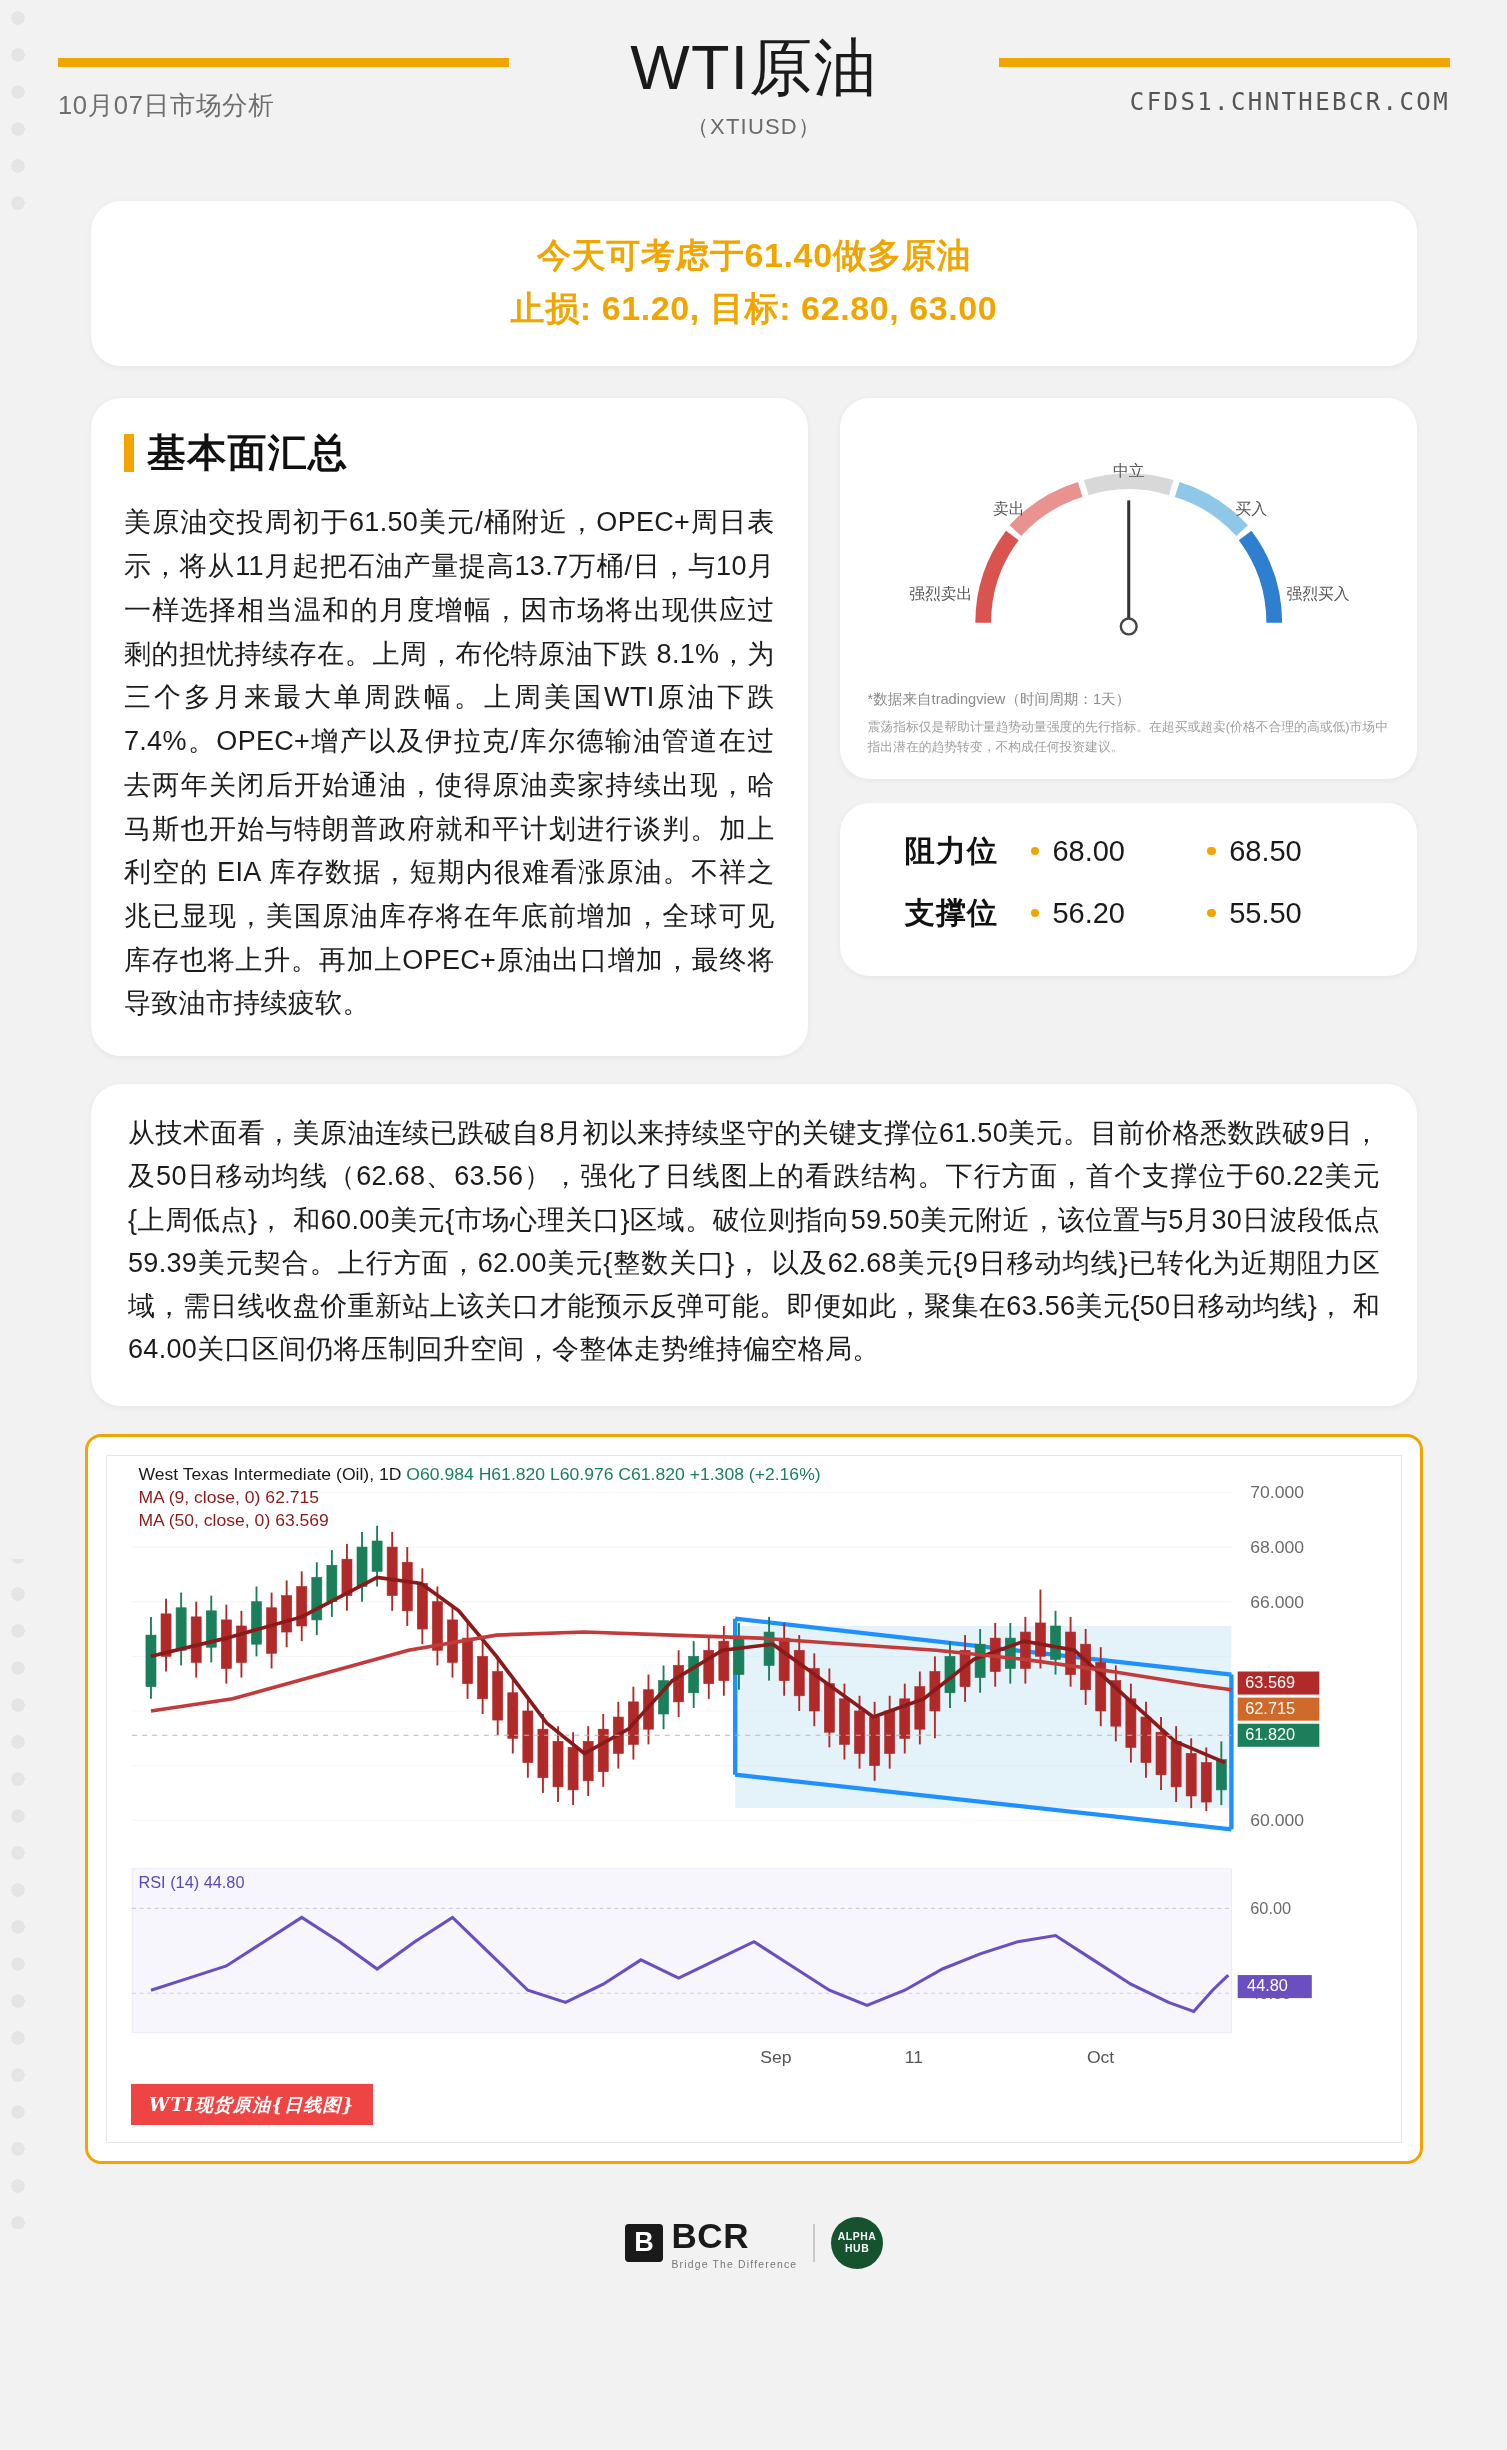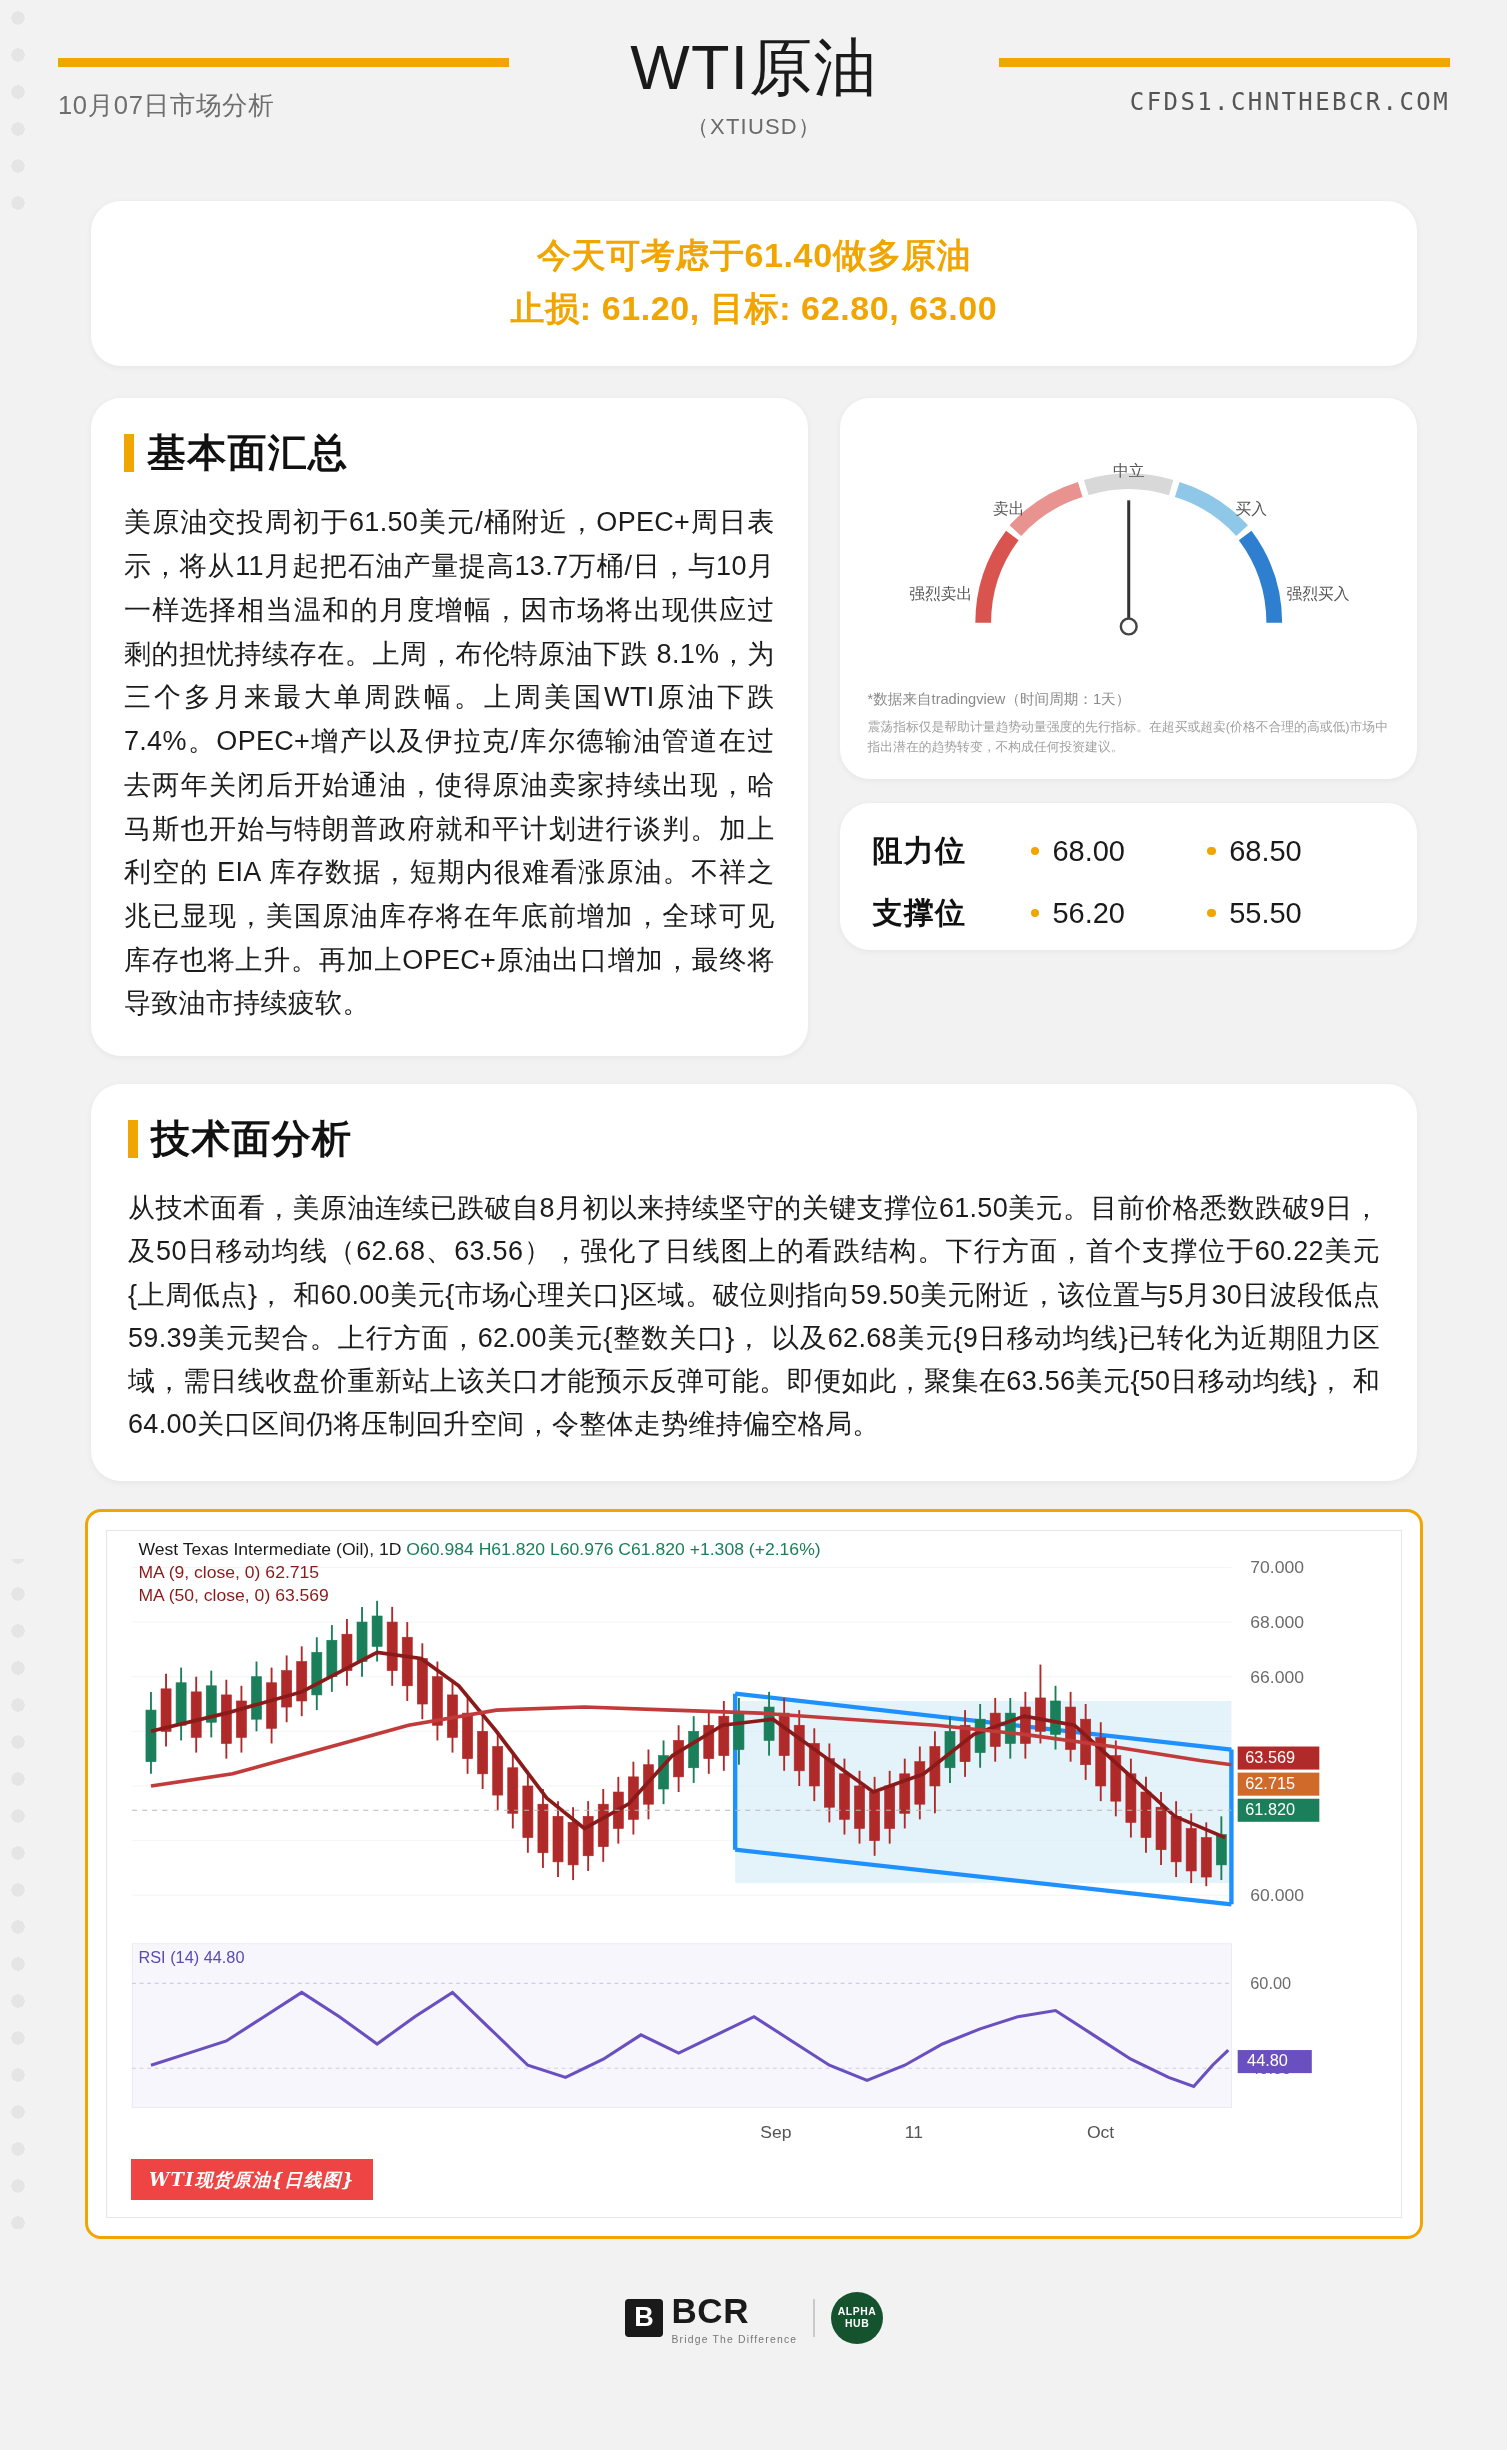--- a/index.html
+++ b/index.html
@@ -157,21 +157,21 @@
     margin-top: 3.7px;
   }
   .gauge-note-small {
     font-size: 12.8px;
     color: #a0a0a0;
     line-height: 1.6;
     margin-top: 6px;
   }
 
   
-  .levels-card { padding: 28px 33px 16px; }
+  .levels-card { padding: 28px 33px 42px; text-align: center; }
   .lv-row {
     display: flex;
     align-items: center;
     margin-bottom: 21px;
   }
   .lv-row:last-child { margin-bottom: 0; }
   .lv-label {
     font-size: 30px;
     font-weight: bold;
     color: #111;
@@ -367,24 +367,20 @@
           <span class="lv-dot"></span>
           <span>55.50</span>
         </div>
       </div>
     </div>
 
   </div>
 </div>
 
 <div class="card tech">
-  <div class="sec-title">
-    <span class="sec-bar"></span>
-    <span class="sec-title-text">技术面分析</span>
-  </div>
   <div class="body-text">从技术面看，美原油连续已跌破自8月初以来持续坚守的关键支撑位61.50美元。目前价格悉数跌破9日， 及50日移动均线（62.68、63.56），强化了日线图上的看跌结构。下行方面，首个支撑位于60.22美元{上周低点}， 和60.00美元{市场心理关口}区域。破位则指向59.50美元附近，该位置与5月30日波段低点59.39美元契合。上行方面，62.00美元{整数关口}， 以及62.68美元{9日移动均线}已转化为近期阻力区域，需日线收盘价重新站上该关口才能预示反弹可能。即便如此，聚集在63.56美元{50日移动均线}， 和64.00关口区间仍将压制回升空间，令整体走势维持偏空格局。</div>
 </div>
 
 <div class="chart-panel">
   <div class="chart-inner">
     <svg class="chart-svg" viewBox="0 0 2060 1130" preserveAspectRatio="none">
       <rect x="0" y="0" width="2060" height="1130" fill="#ffffff"></rect>
 
       <g stroke="#ededed" stroke-width="1">
         <line x1="40" y1="60" x2="1790" y2="60"></line>

